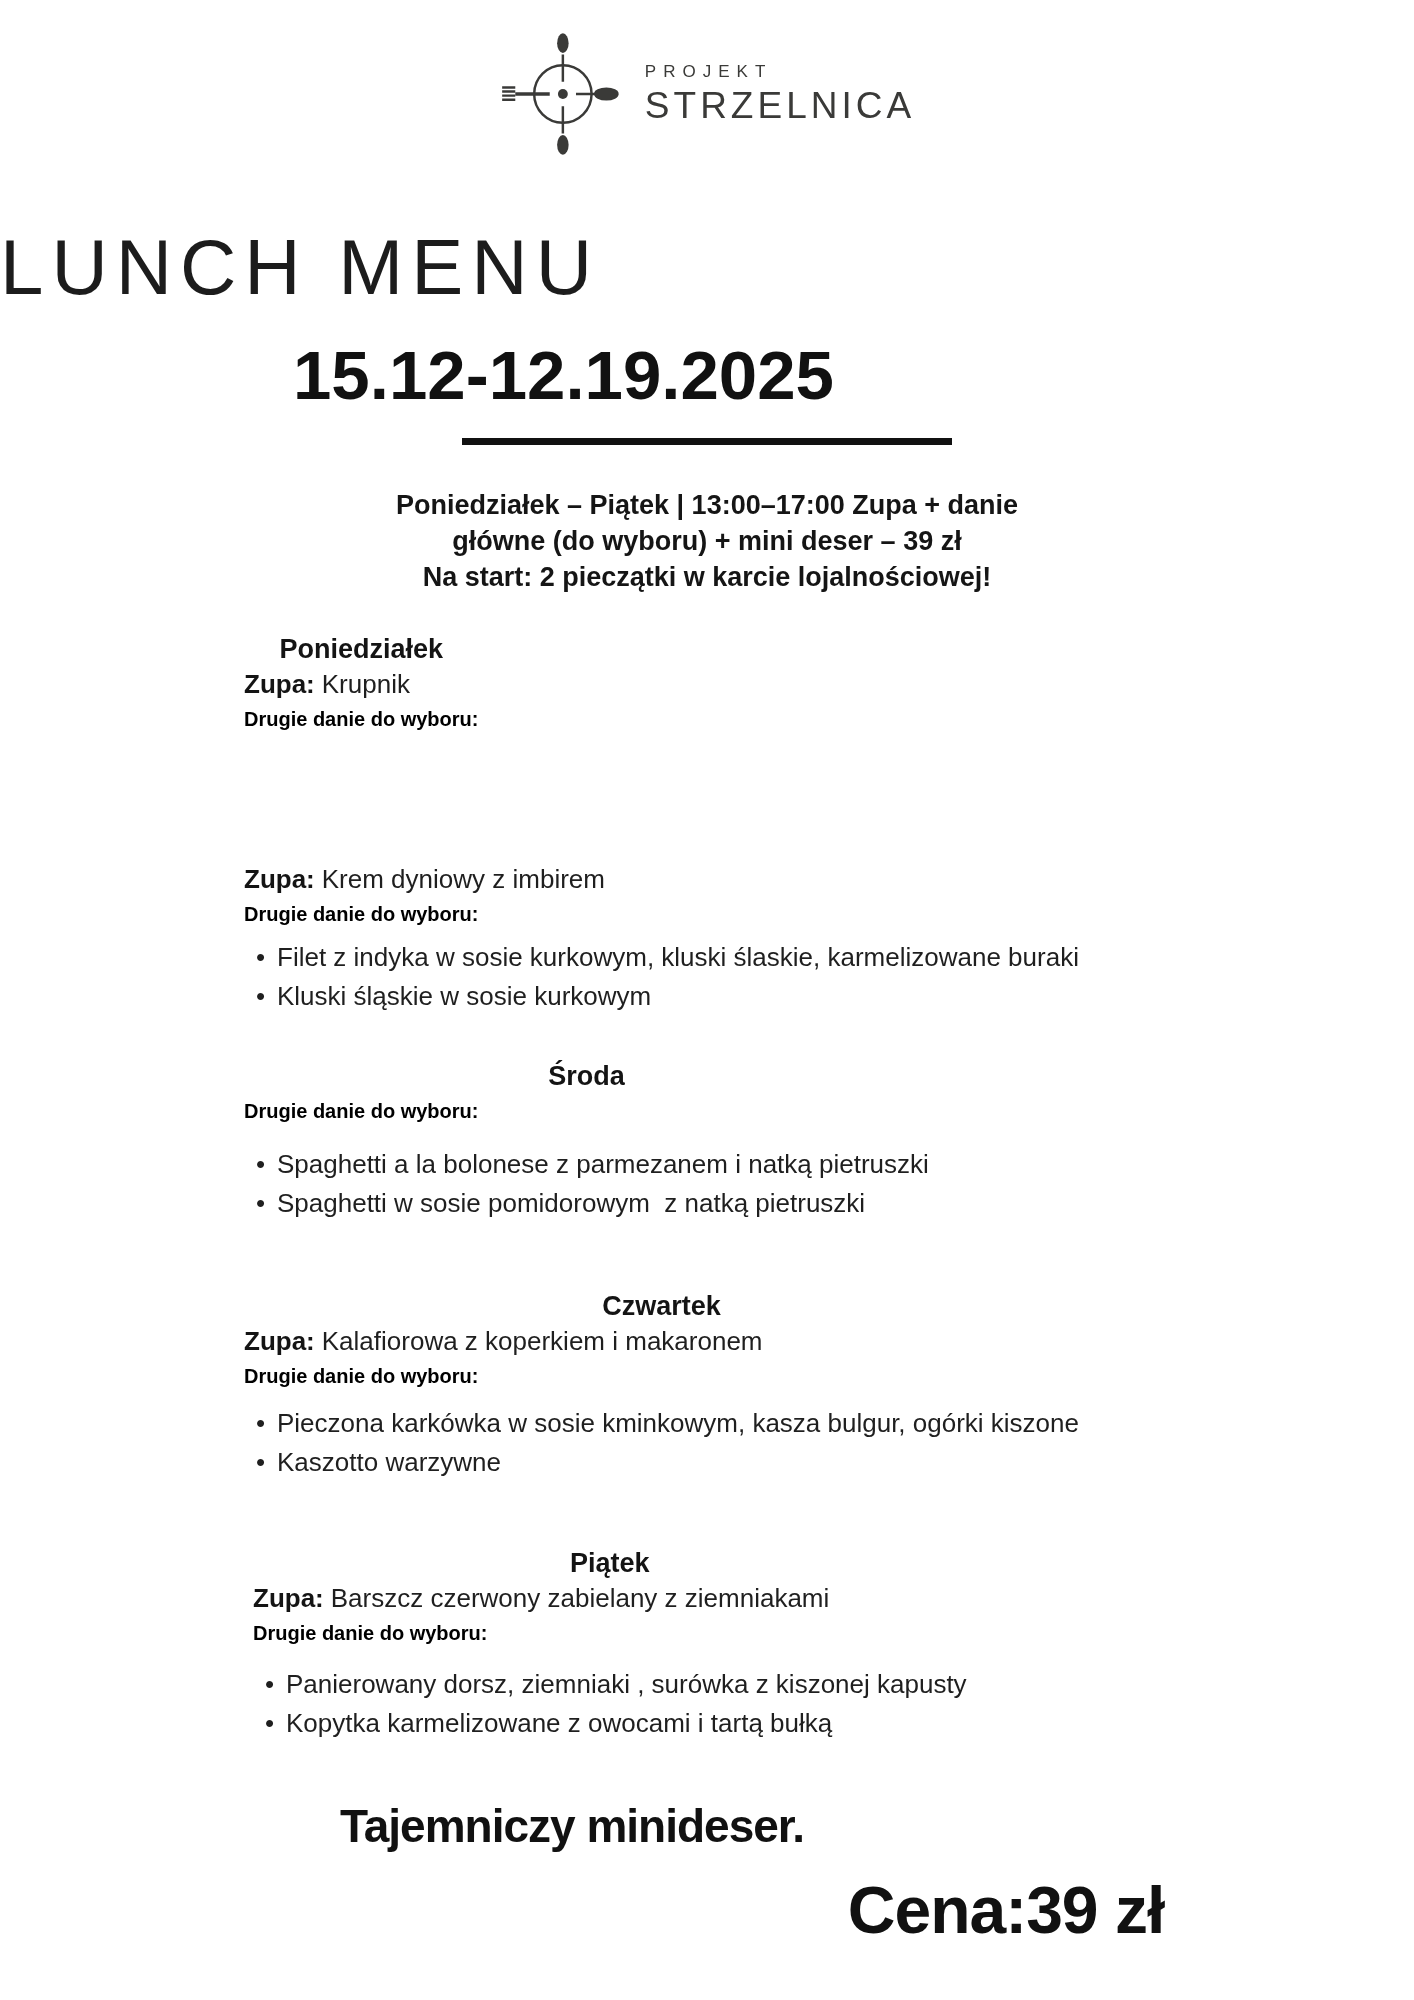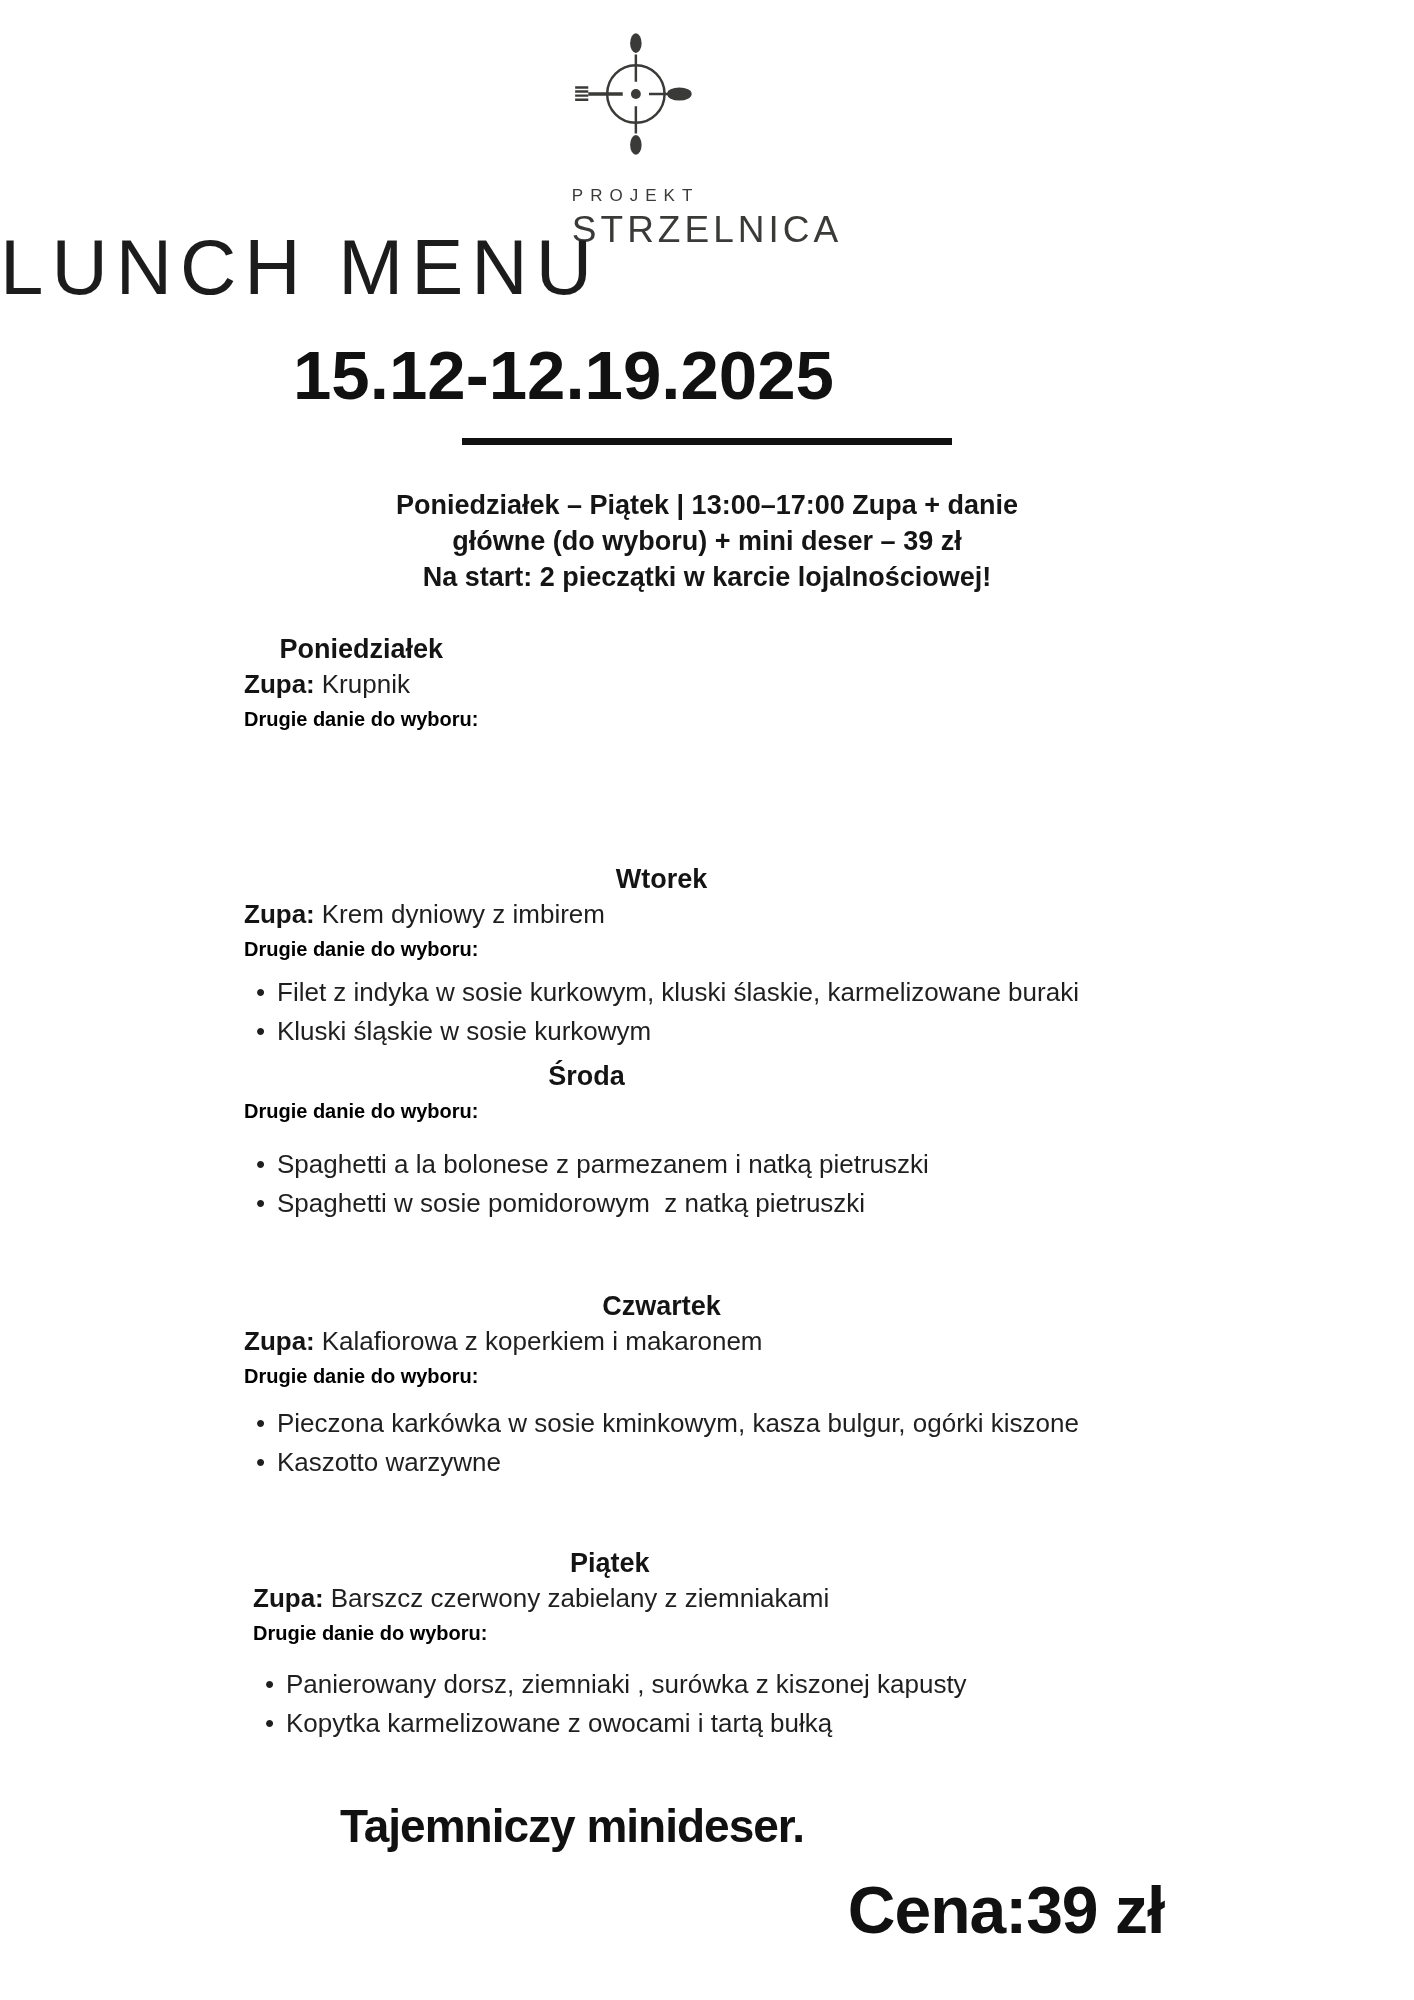--- a/index.html
+++ b/index.html
@@ -8,21 +8,21 @@
     background:#ffffff;
     font-family:"Liberation Sans", sans-serif;
     color:#1a1a1a;
     position:relative;
     overflow:hidden;
   }
 
   
   .logo{
     position:absolute;top:32px;left:50%;transform:translateX(-50%);
-    display:flex;gap:30px;color:#3a3a38;flex-direction:column;
+    display:flex;align-items:center;gap:18px;color:#3a3a38;
   }
   .logo svg{display:block;}
   .logo-text{display:flex;flex-direction:column;}
   .logo-line1{font-size:17px;letter-spacing:7px;font-weight:400;}
   .logo-line2{font-size:37px;letter-spacing:4px;font-weight:400;margin-top:3px;}
 
   
   .title{
     position:absolute;top:222px;left:0;width:1214px;
     font-size:78px;font-weight:300;letter-spacing:8px;color:#1c1c1c;
@@ -114,21 +114,20 @@
 
 <section class="day day-0">
   <div class="day-title">Poniedziałek</div>
   <div class="day-line">
     <span class="soup-label">Zupa:</span><span>Krupnik</span>
   </div>
   <div class="course-label">Drugie danie do wyboru:</div>
 </section>
 
 <section class="day day-1">
-  <div class="day-title">Wtorek</div>
   <div class="day-line">
     <span class="soup-label">Zupa:</span><span>Krem dyniowy z imbirem</span>
   </div>
   <div class="course-label">Drugie danie do wyboru:</div>
   <ul class="choices">
     <li>Filet z indyka w sosie kurkowym, kluski ślaskie, karmelizowane buraki</li>
     <li>Kluski śląskie w sosie kurkowym</li>
   </ul>
 </section>
 

